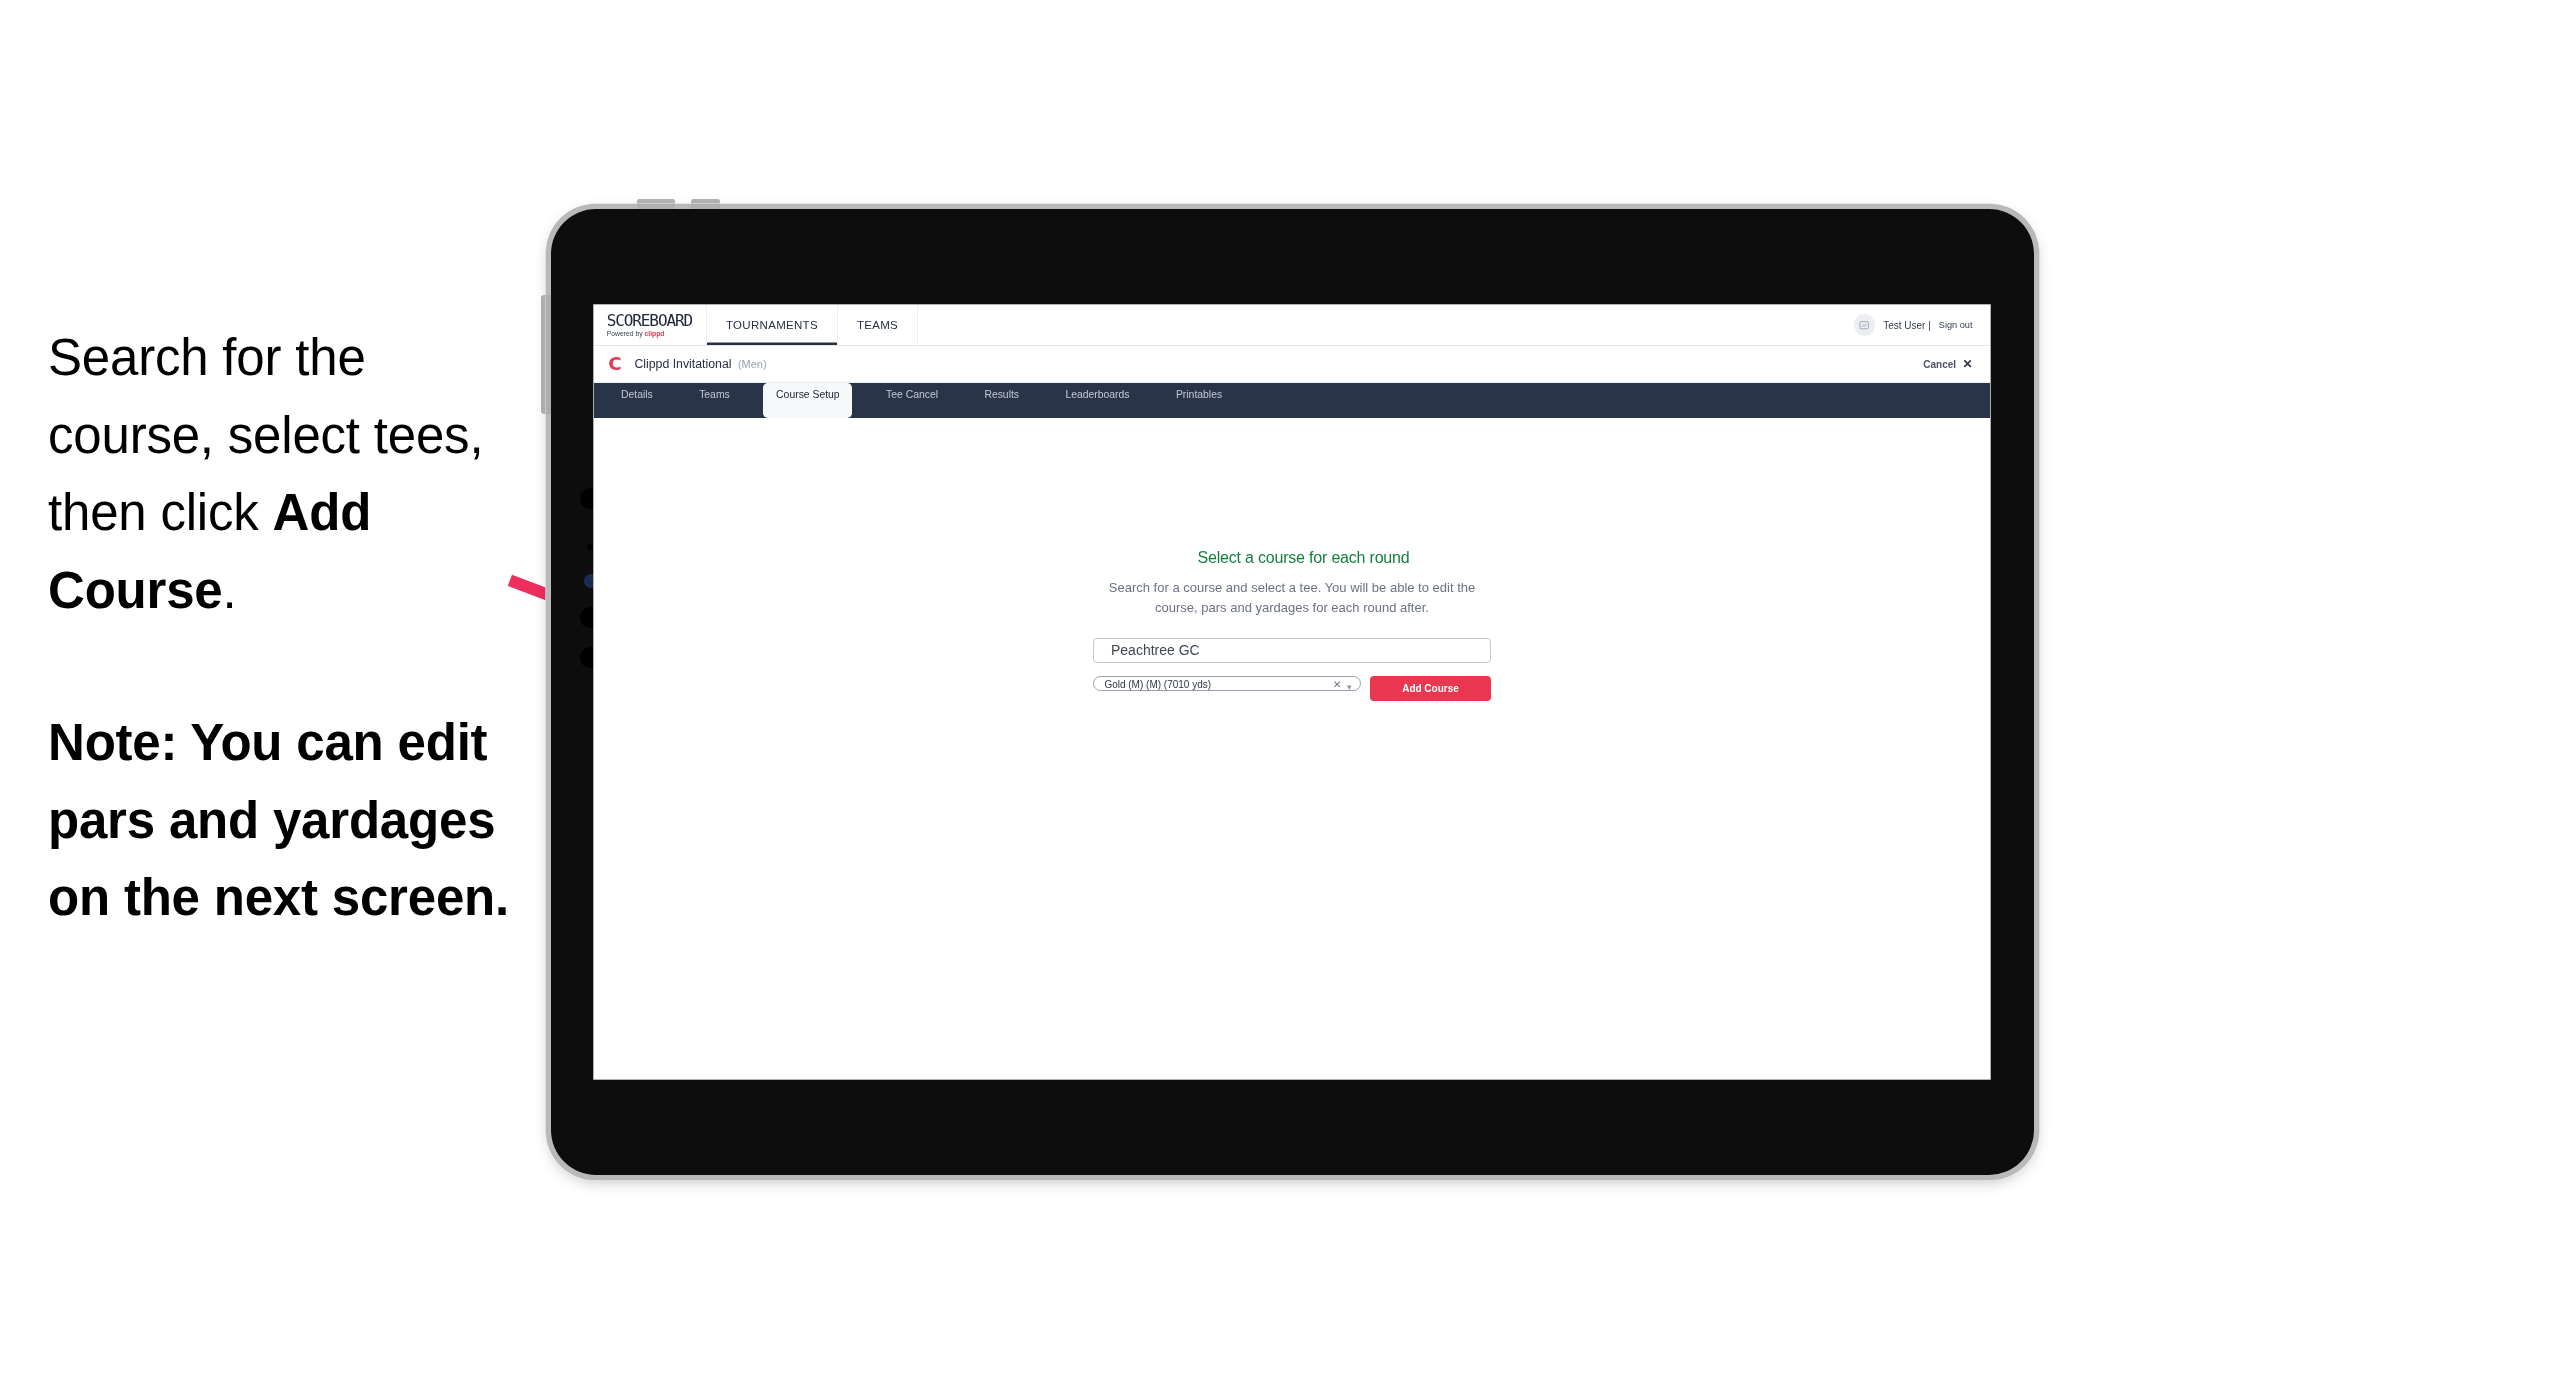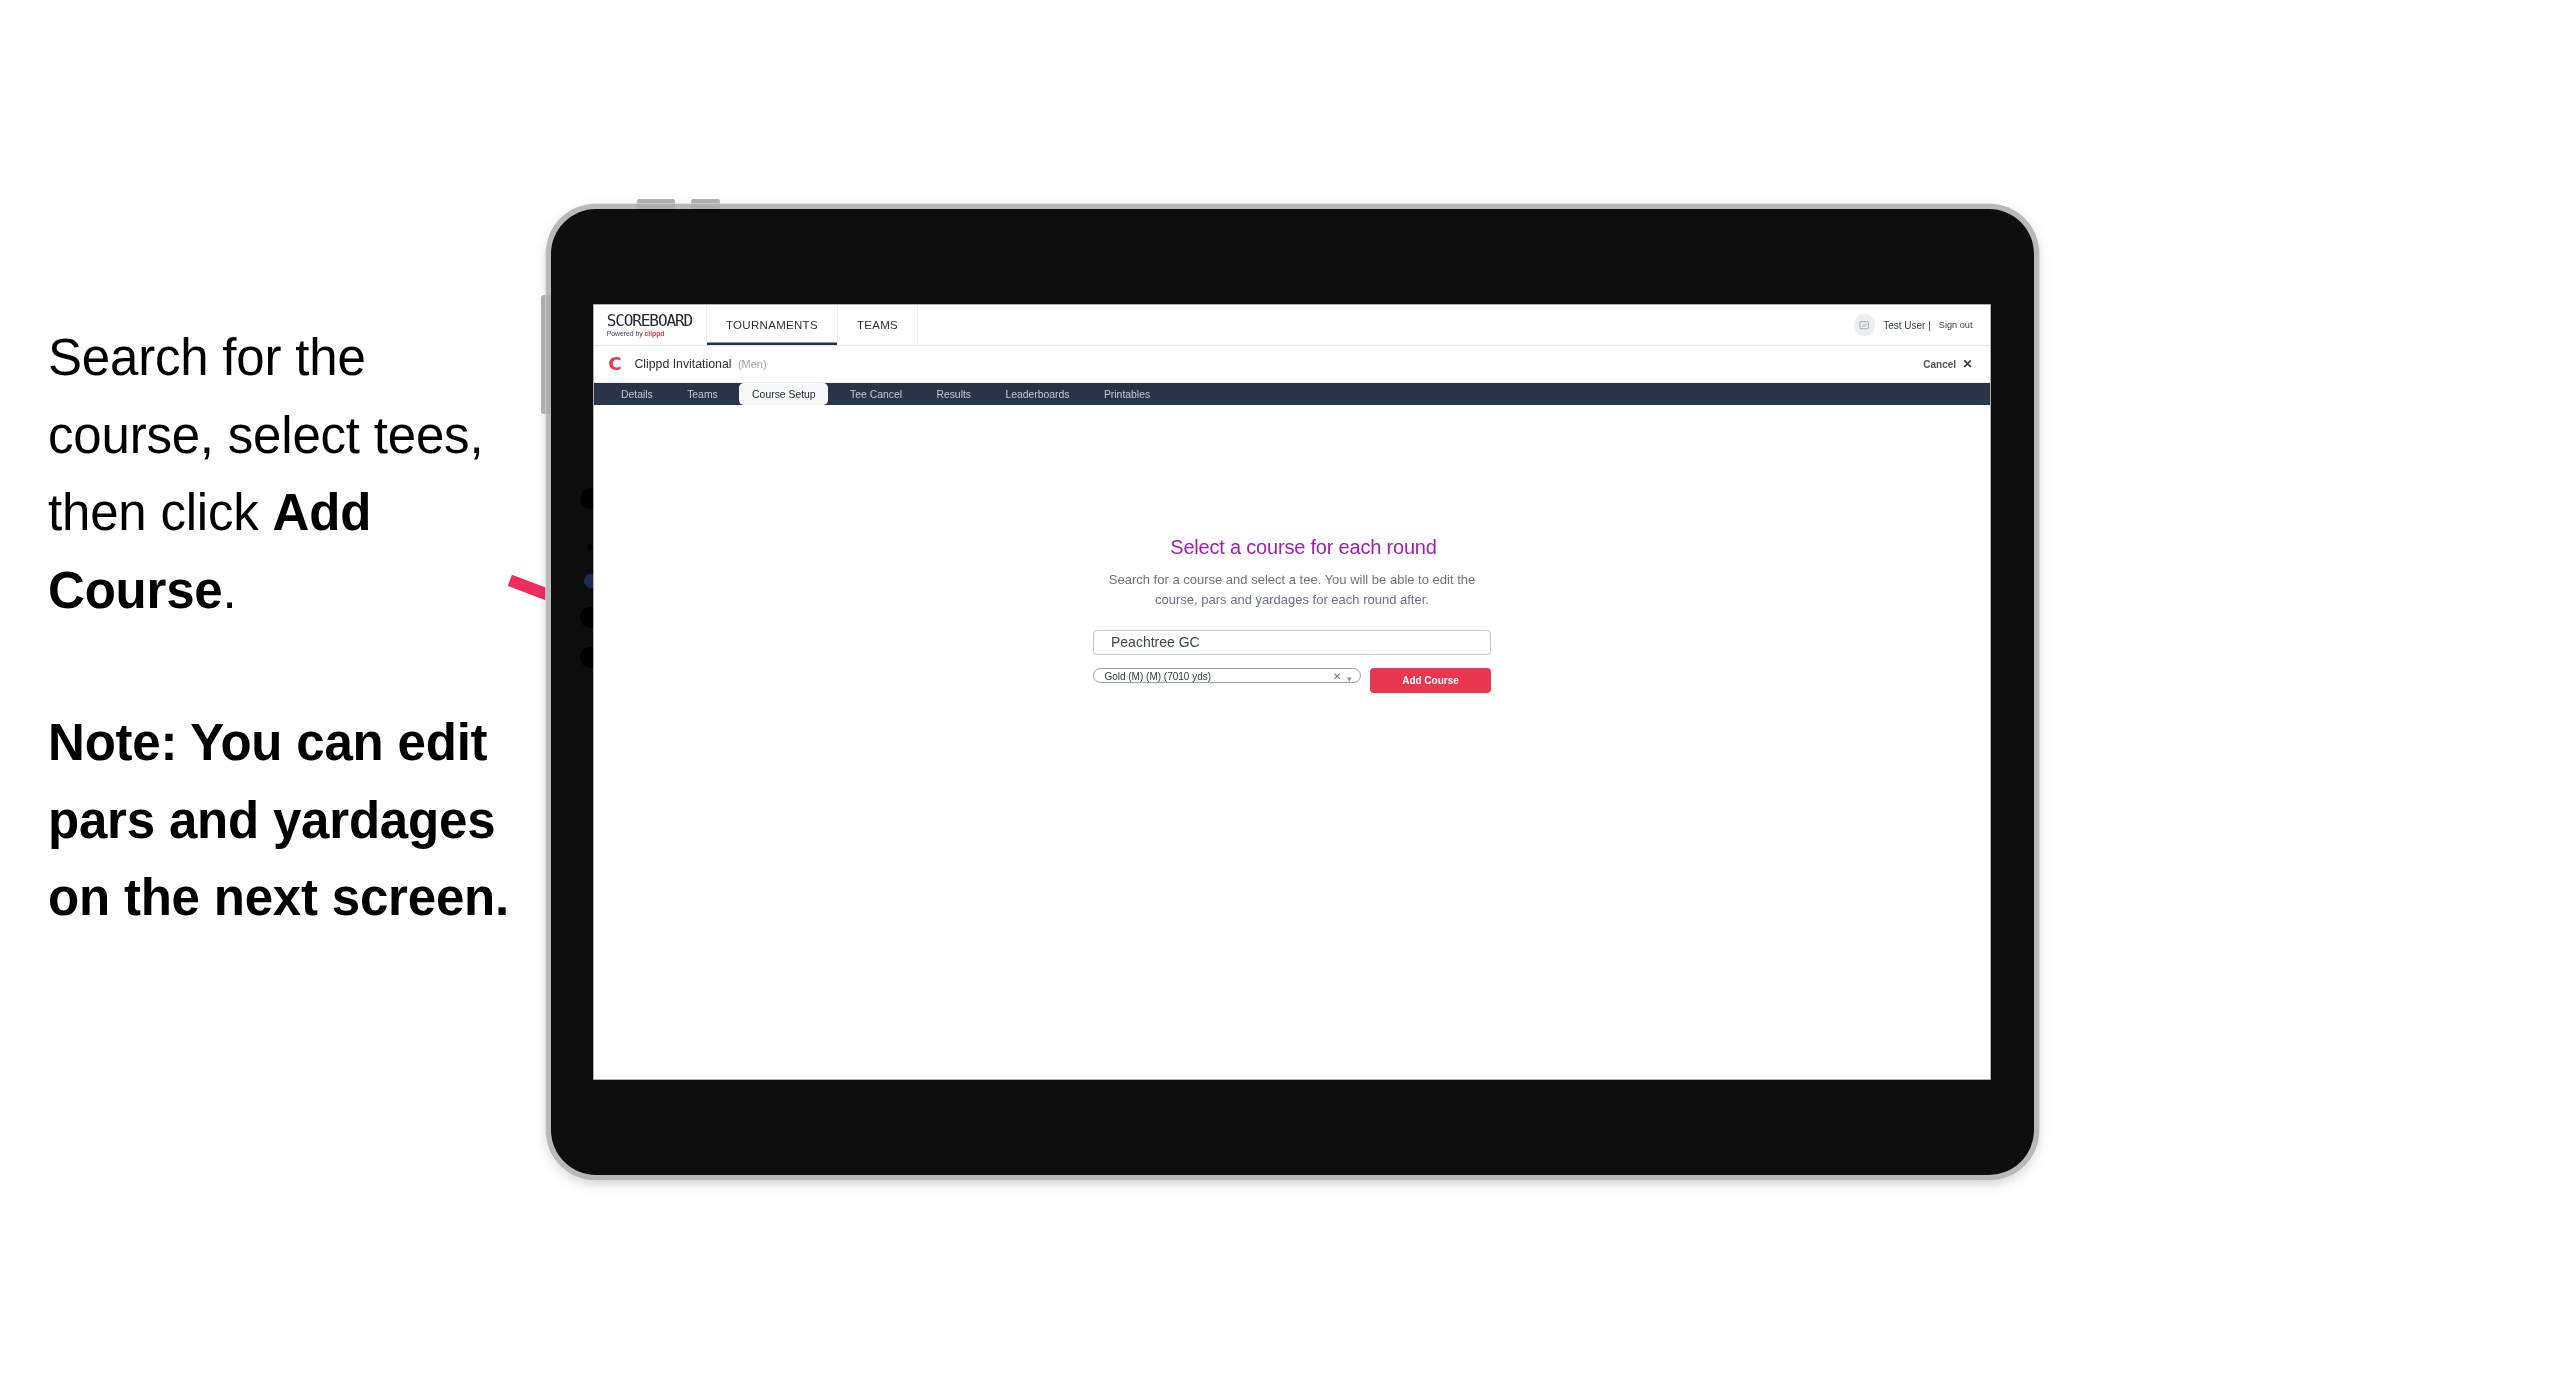--- a/index.html
+++ b/index.html
@@ -197,25 +197,25 @@
   #tourney-gender { font-size: 11px; color: #9aa2b1; margin-left: 6.4px; }
   #title-spacer { flex: 1; }
   #cancel-btn {
     display: flex; align-items: center; gap: 6.4px;
     font-size: 10px; color: #4b5362; cursor: pointer; font-weight: bold;
   }
   #cancel-x { font-size: 12px; color: #2f3744; line-height: 1; }
 
   
   #tabbar {
-    height: 22px;
+    height: 35px;
     background: #2a3448;
     display: flex;
     padding-left: 14.3px;
-    gap: 9px;
+    gap: 21px;
   }
   .tab {
     font-size: 10.4px;
     color: #c3c9d4;
     padding: 5.6px 12.7px;
     border-radius: 4.8px;
     cursor: pointer;
     white-space: nowrap;
   }
   .tab.active {
@@ -234,22 +234,22 @@
     align-items: center;
   }
   #panel {
     width: 440px;
     margin-top: 131px;
     display: flex;
     flex-direction: column;
     align-items: center;
   }
   #panel-heading {
-    font-size: 20px;
-    color: #a21caf;
+    font-size: 16px;
+    color: #15803d;
     font-weight: normal;
     letter-spacing: -0.2px;
     margin-left: 23px;
   }
   #panel-sub {
     margin-top: 11px;
     width: 371px;
     text-align: center;
     font-size: 13px;
     line-height: 1.52;

